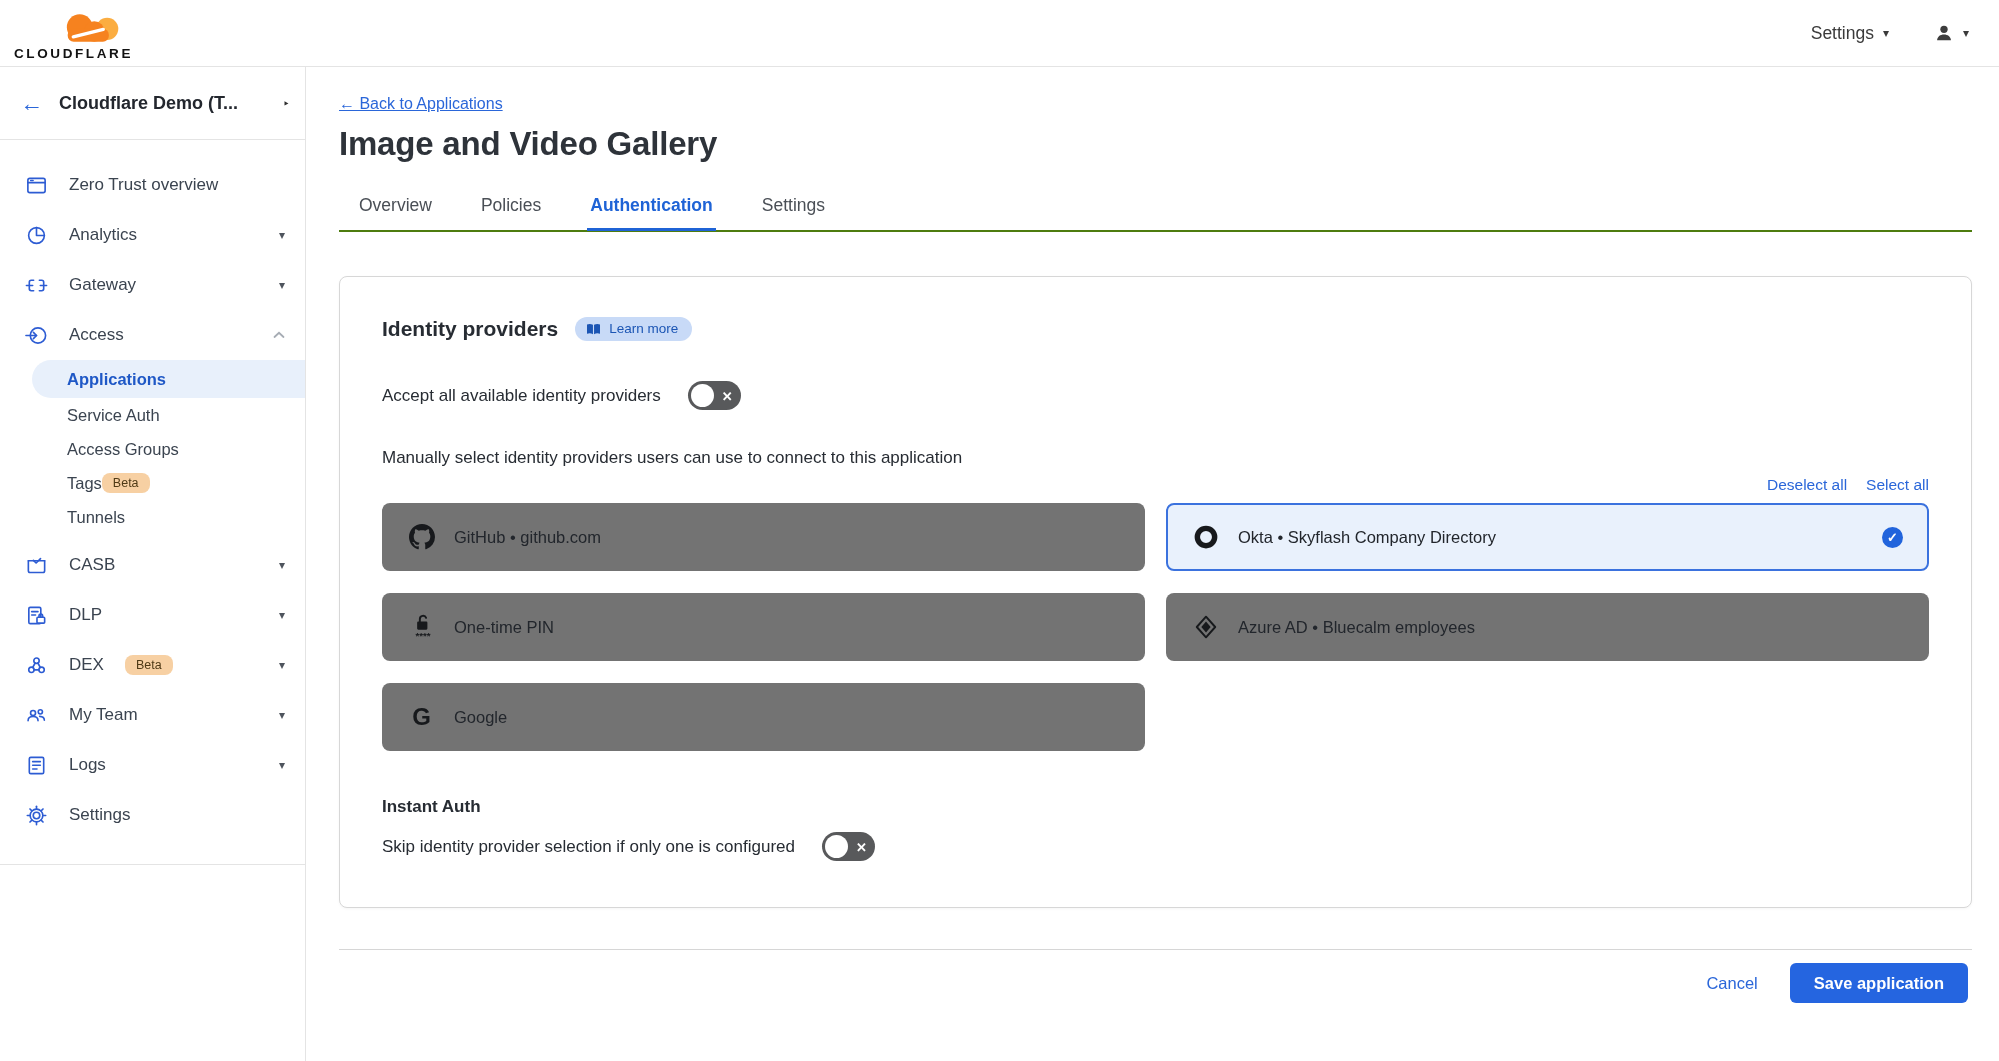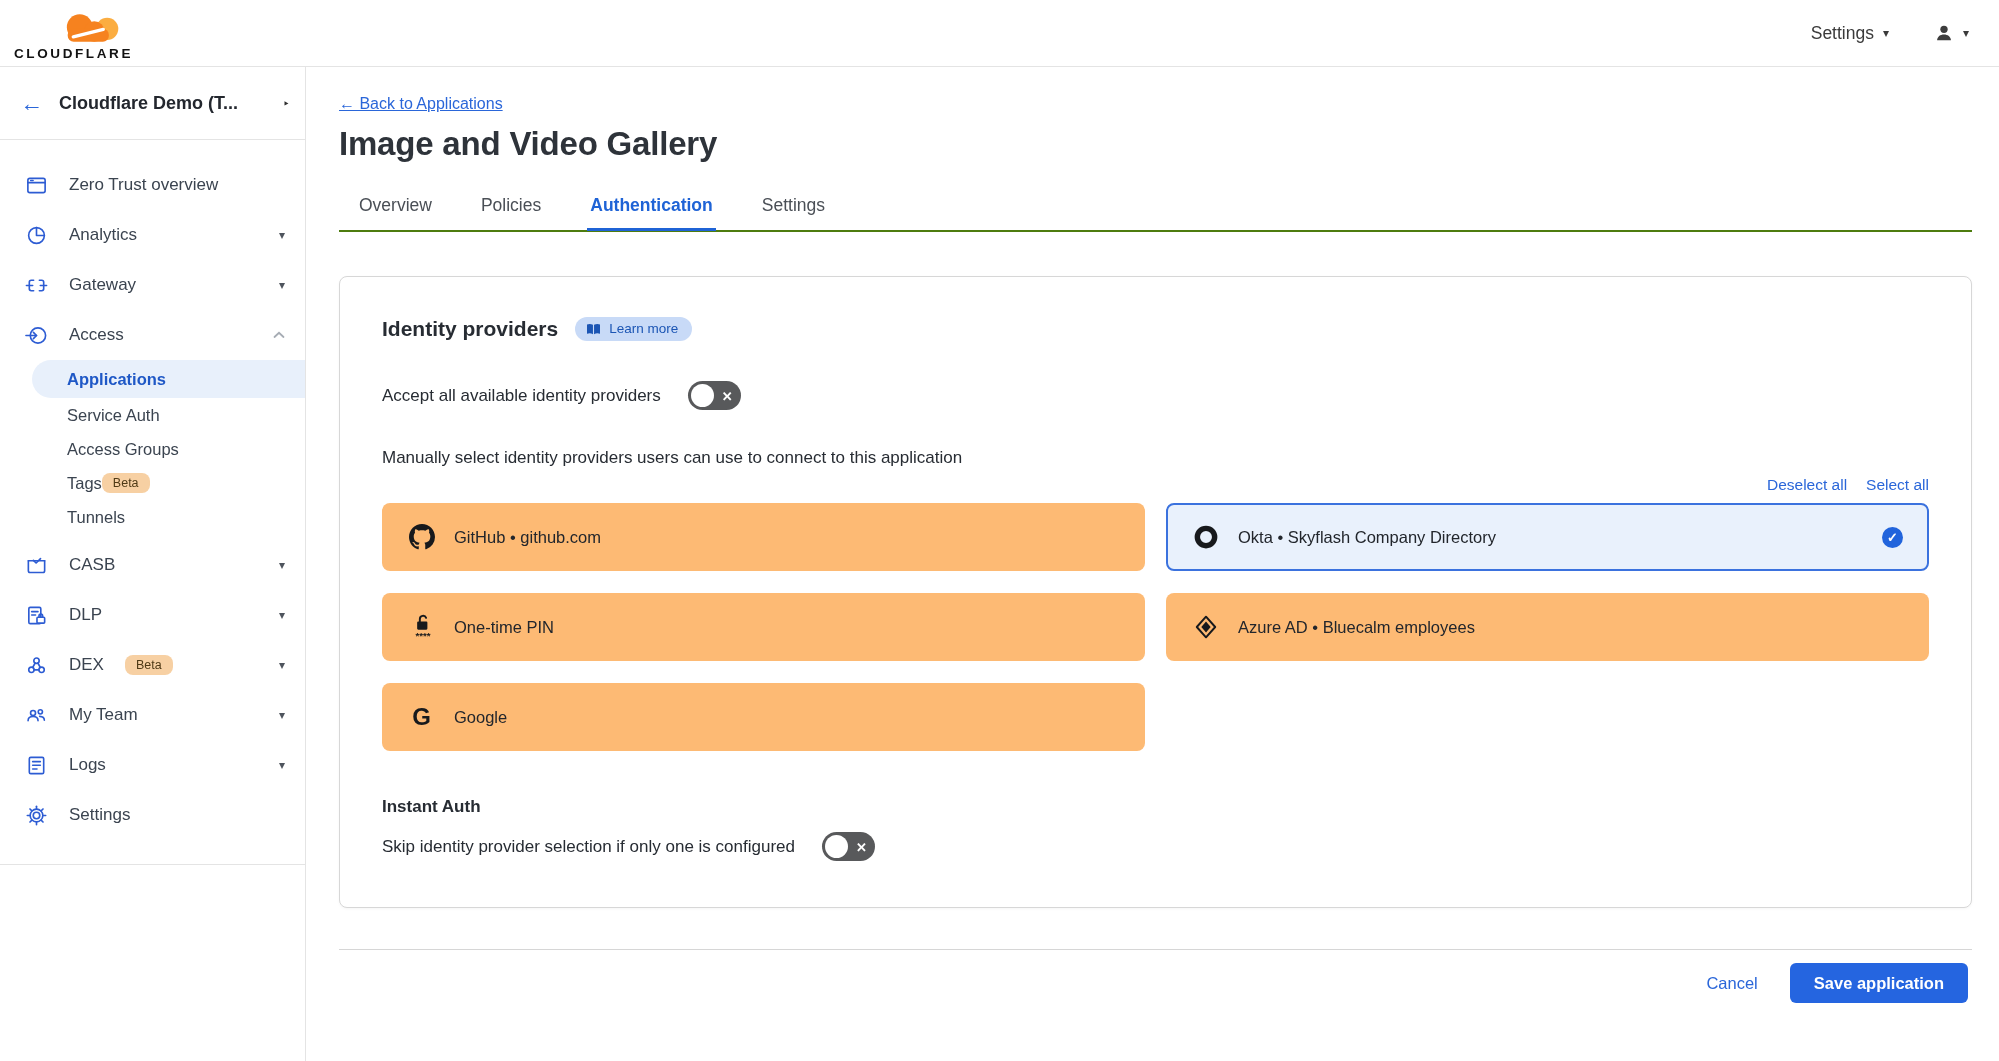--- a/index.html
+++ b/index.html
@@ -104,21 +104,21 @@
     color: #fff; font-size: 13px; font-weight: bold; line-height: 1;
   }
 
   .manual-text { margin-top: 38px; font-size: 17px; color: #272c33; }
 
   .select-links { display: flex; justify-content: flex-end; gap: 19px; margin: 8px 0 9px; }
   .select-links span { color: #2a66d9; font-size: 15.5px; cursor: pointer; }
 
   .provider-grid { display: grid; grid-template-columns: 1fr 1fr; column-gap: 21px; row-gap: 22px; }
   .tile {
-    height: 68px; border-radius: 8px; background: #fdba74;
+    height: 68px; border-radius: 8px; background: #737373;
     display: flex; align-items: center; gap: 19px; padding: 0 24px;
     font-size: 16.5px; color: #22262c; border: 2px solid transparent; cursor: pointer;
   }
   .tile.selected { background: #e9f1fc; border-color: #3b72de; }
   .tile-icon { width: 27px; display: flex; justify-content: center; flex-shrink: 0; }
   .check-circle {
     margin-left: auto; width: 21px; height: 21px; border-radius: 50%;
     background: #2164dc; color: #fff; font-size: 13px; font-weight: bold;
     display: flex; align-items: center; justify-content: center; line-height: 1;
   }

